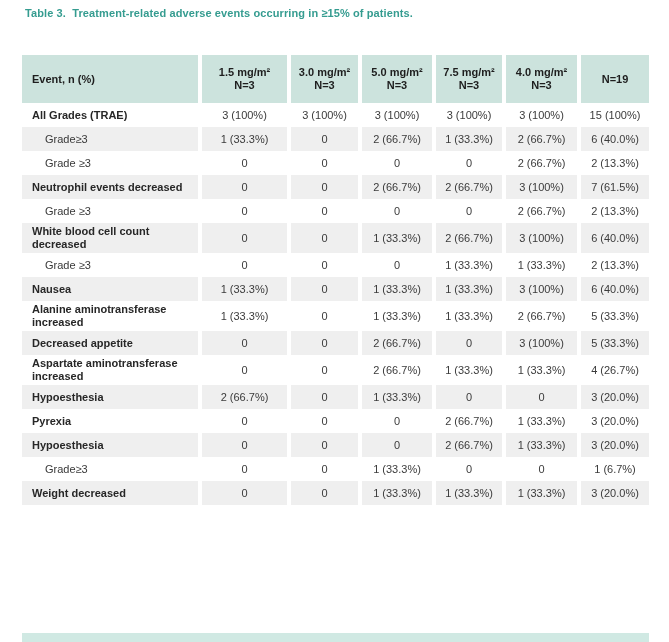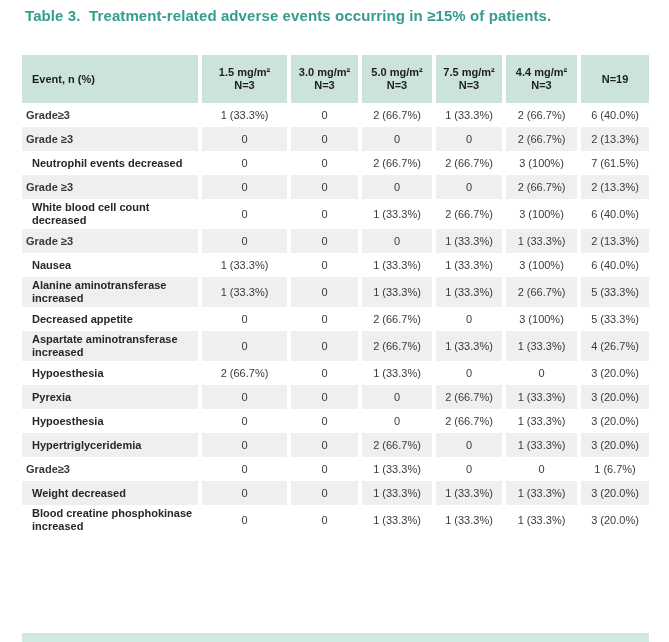--- a/index.html
+++ b/index.html
@@ -16,21 +16,21 @@
     width: 669px; height: 642px;
     background: #ffffff;
     position: relative;
     overflow: hidden;
     font-family: "Liberation Sans", "DejaVu Sans", sans-serif;
   }
   .page-title {
     position: absolute;
     left: 25px; top: 7px;
     margin: 0;
-    font-size: 15px;
+    font-size: 11px;
     font-weight: bold;
     color: var(--accent-teal);
     letter-spacing: 0.1px;
     white-space: nowrap;
   }
   table.aet {
     position: absolute;
     left: 22px; top: 55px;
     width: 627px;
     border-collapse: separate;
@@ -62,23 +62,23 @@
   tbody tr:nth-child(even) td { background: var(--alt-row-bg); }
   tbody td.event-col {
     text-align: left;
     color: var(--label-text);
   }
   tbody td.event-col.main {
     font-weight: bold;
     padding-left: 10px;
   }
   tbody td.event-col.sub {
-    font-weight: bold;
+    font-weight: normal;
     color: #383838;
-    padding-left: 4px;
+    padding-left: 23px;
   }
   .footer-bar {
     position: absolute;
     left: 22px; top: 633px;
     width: 627px; height: 9px;
     background: var(--footer-bar-bg);
   }
 </style>
 </head>
 <body>
@@ -110,30 +110,39 @@
         </th>
         <th>
           <div>5.0 mg/m²</div>
           <div>N=3</div>
         </th>
         <th>
           <div>7.5 mg/m²</div>
           <div>N=3</div>
         </th>
         <th>
-          <div>4.4 mg/m²</div>
+          <div>4.0 mg/m²</div>
           <div>N=3</div>
         </th>
         <th>
           <div>N=19</div>
         </th>
       </tr>
   </thead>
   <tbody>
       <tr>
+        <td class="event-col main">All Grades (TRAE)</td>
+        <td>3 (100%)</td>
+        <td>3 (100%)</td>
+        <td>3 (100%)</td>
+        <td>3 (100%)</td>
+        <td>3 (100%)</td>
+        <td>15 (100%)</td>
+      </tr>
+      <tr>
         <td class="event-col sub">Grade≥3</td>
         <td>1 (33.3%)</td>
         <td>0</td>
         <td>2 (66.7%)</td>
         <td>1 (33.3%)</td>
         <td>2 (66.7%)</td>
         <td>6 (40.0%)</td>
       </tr>
       <tr>
         <td class="event-col sub">Grade ≥3</td>
@@ -237,48 +246,30 @@
       <tr>
         <td class="event-col main">Hypoesthesia</td>
         <td>0</td>
         <td>0</td>
         <td>0</td>
         <td>2 (66.7%)</td>
         <td>1 (33.3%)</td>
         <td>3 (20.0%)</td>
       </tr>
       <tr>
-        <td class="event-col main">Hypertriglyceridemia</td>
-        <td>0</td>
-        <td>0</td>
-        <td>2 (66.7%)</td>
-        <td>0</td>
-        <td>1 (33.3%)</td>
-        <td>3 (20.0%)</td>
-      </tr>
-      <tr>
         <td class="event-col sub">Grade≥3</td>
         <td>0</td>
         <td>0</td>
         <td>1 (33.3%)</td>
         <td>0</td>
         <td>0</td>
         <td>1 (6.7%)</td>
       </tr>
       <tr>
         <td class="event-col main">Weight decreased</td>
-        <td>0</td>
-        <td>0</td>
-        <td>1 (33.3%)</td>
-        <td>1 (33.3%)</td>
-        <td>1 (33.3%)</td>
-        <td>3 (20.0%)</td>
-      </tr>
-      <tr>
-        <td class="event-col main">Blood creatine phosphokinase increased</td>
         <td>0</td>
         <td>0</td>
         <td>1 (33.3%)</td>
         <td>1 (33.3%)</td>
         <td>1 (33.3%)</td>
         <td>3 (20.0%)</td>
       </tr>
     </tbody>
 </table>
 

